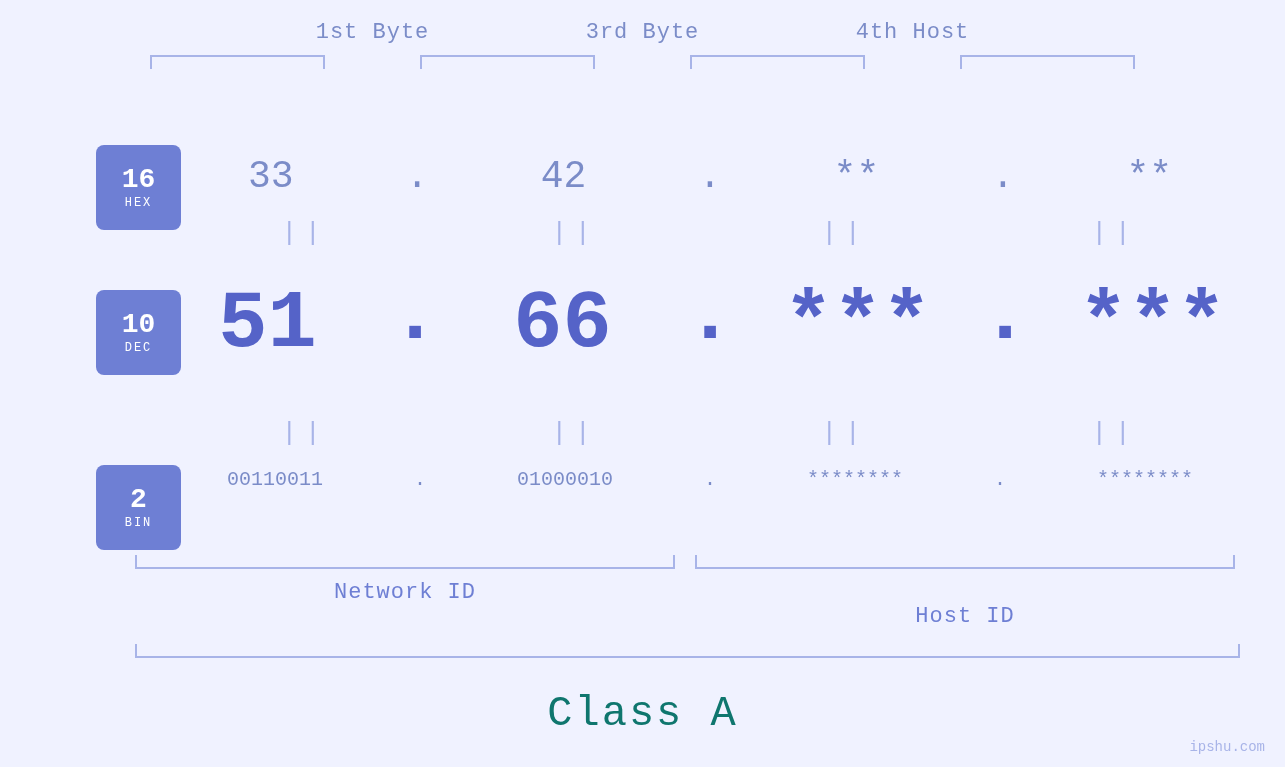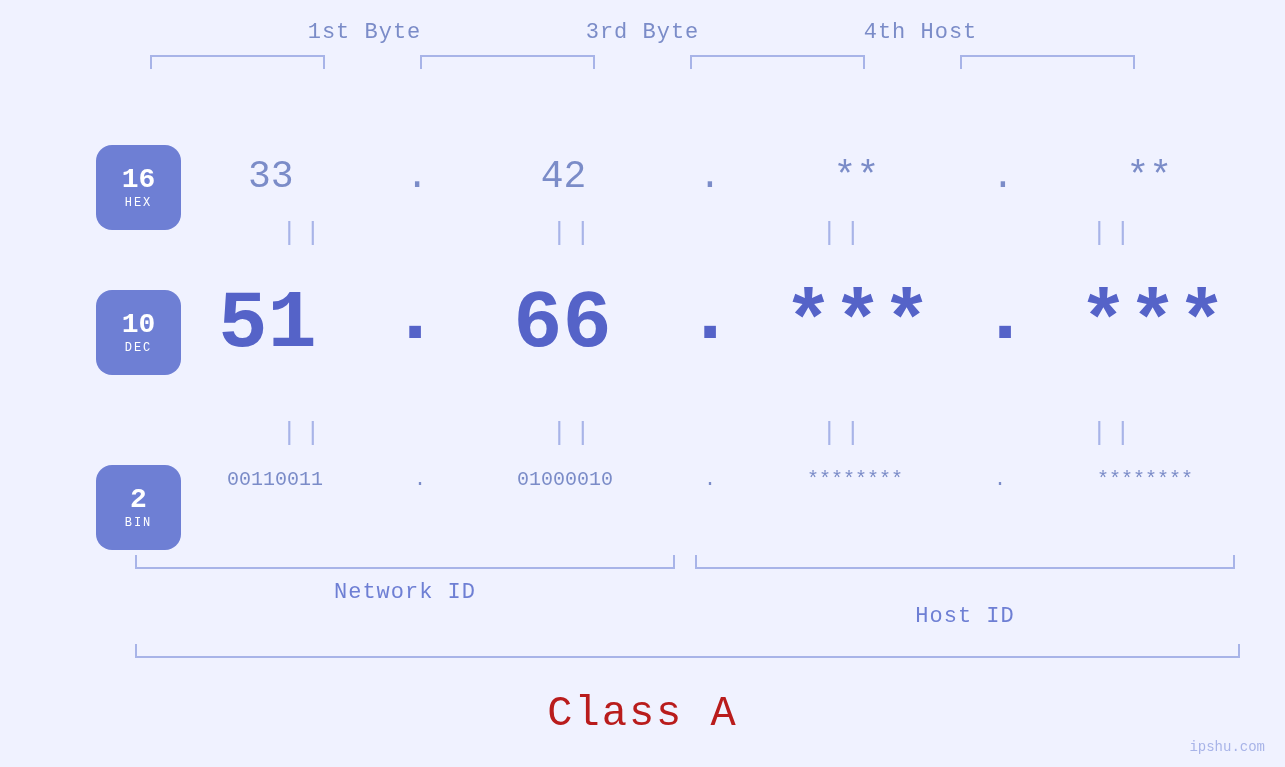--- a/index.html
+++ b/index.html
@@ -17,21 +17,21 @@
       width: 1285px;
       height: 767px;
       position: relative;
     }
 
     
     .byte-headers {
       display: flex;
       justify-content: center;
       padding-top: 20px;
-      gap: 8px;
+      gap: 0;
     }
 
     .byte-header {
       width: 270px;
       text-align: center;
       font-size: 22px;
       color: #7b8cc8;
       font-family: 'Courier New', Courier, monospace;
       letter-spacing: 1px;
     }
@@ -61,21 +61,21 @@
       position: relative;
     }
 
     
     .base-label {
       position: absolute;
       left: 48px;
       width: 85px;
       height: 85px;
       background: #6e7fd4;
-      border-radius: 16px;
+      border-radius: 8px;
       display: flex;
       flex-direction: column;
       align-items: center;
       justify-content: center;
       color: white;
       font-family: 'Courier New', Courier, monospace;
     }
 
     .base-label .base-num {
       font-size: 28px;
@@ -145,21 +145,21 @@
     }
 
     
     .class-label {
       position: absolute;
       top: 690px;
       left: 0;
       right: 0;
       text-align: center;
       font-size: 42px;
-      color: #b91c1c;
+      color: #0f766e;
       font-family: 'Courier New', Courier, monospace;
       letter-spacing: 2px;
     }
 
     
     .watermark {
       position: absolute;
       bottom: 12px;
       right: 20px;
       font-size: 14px;

